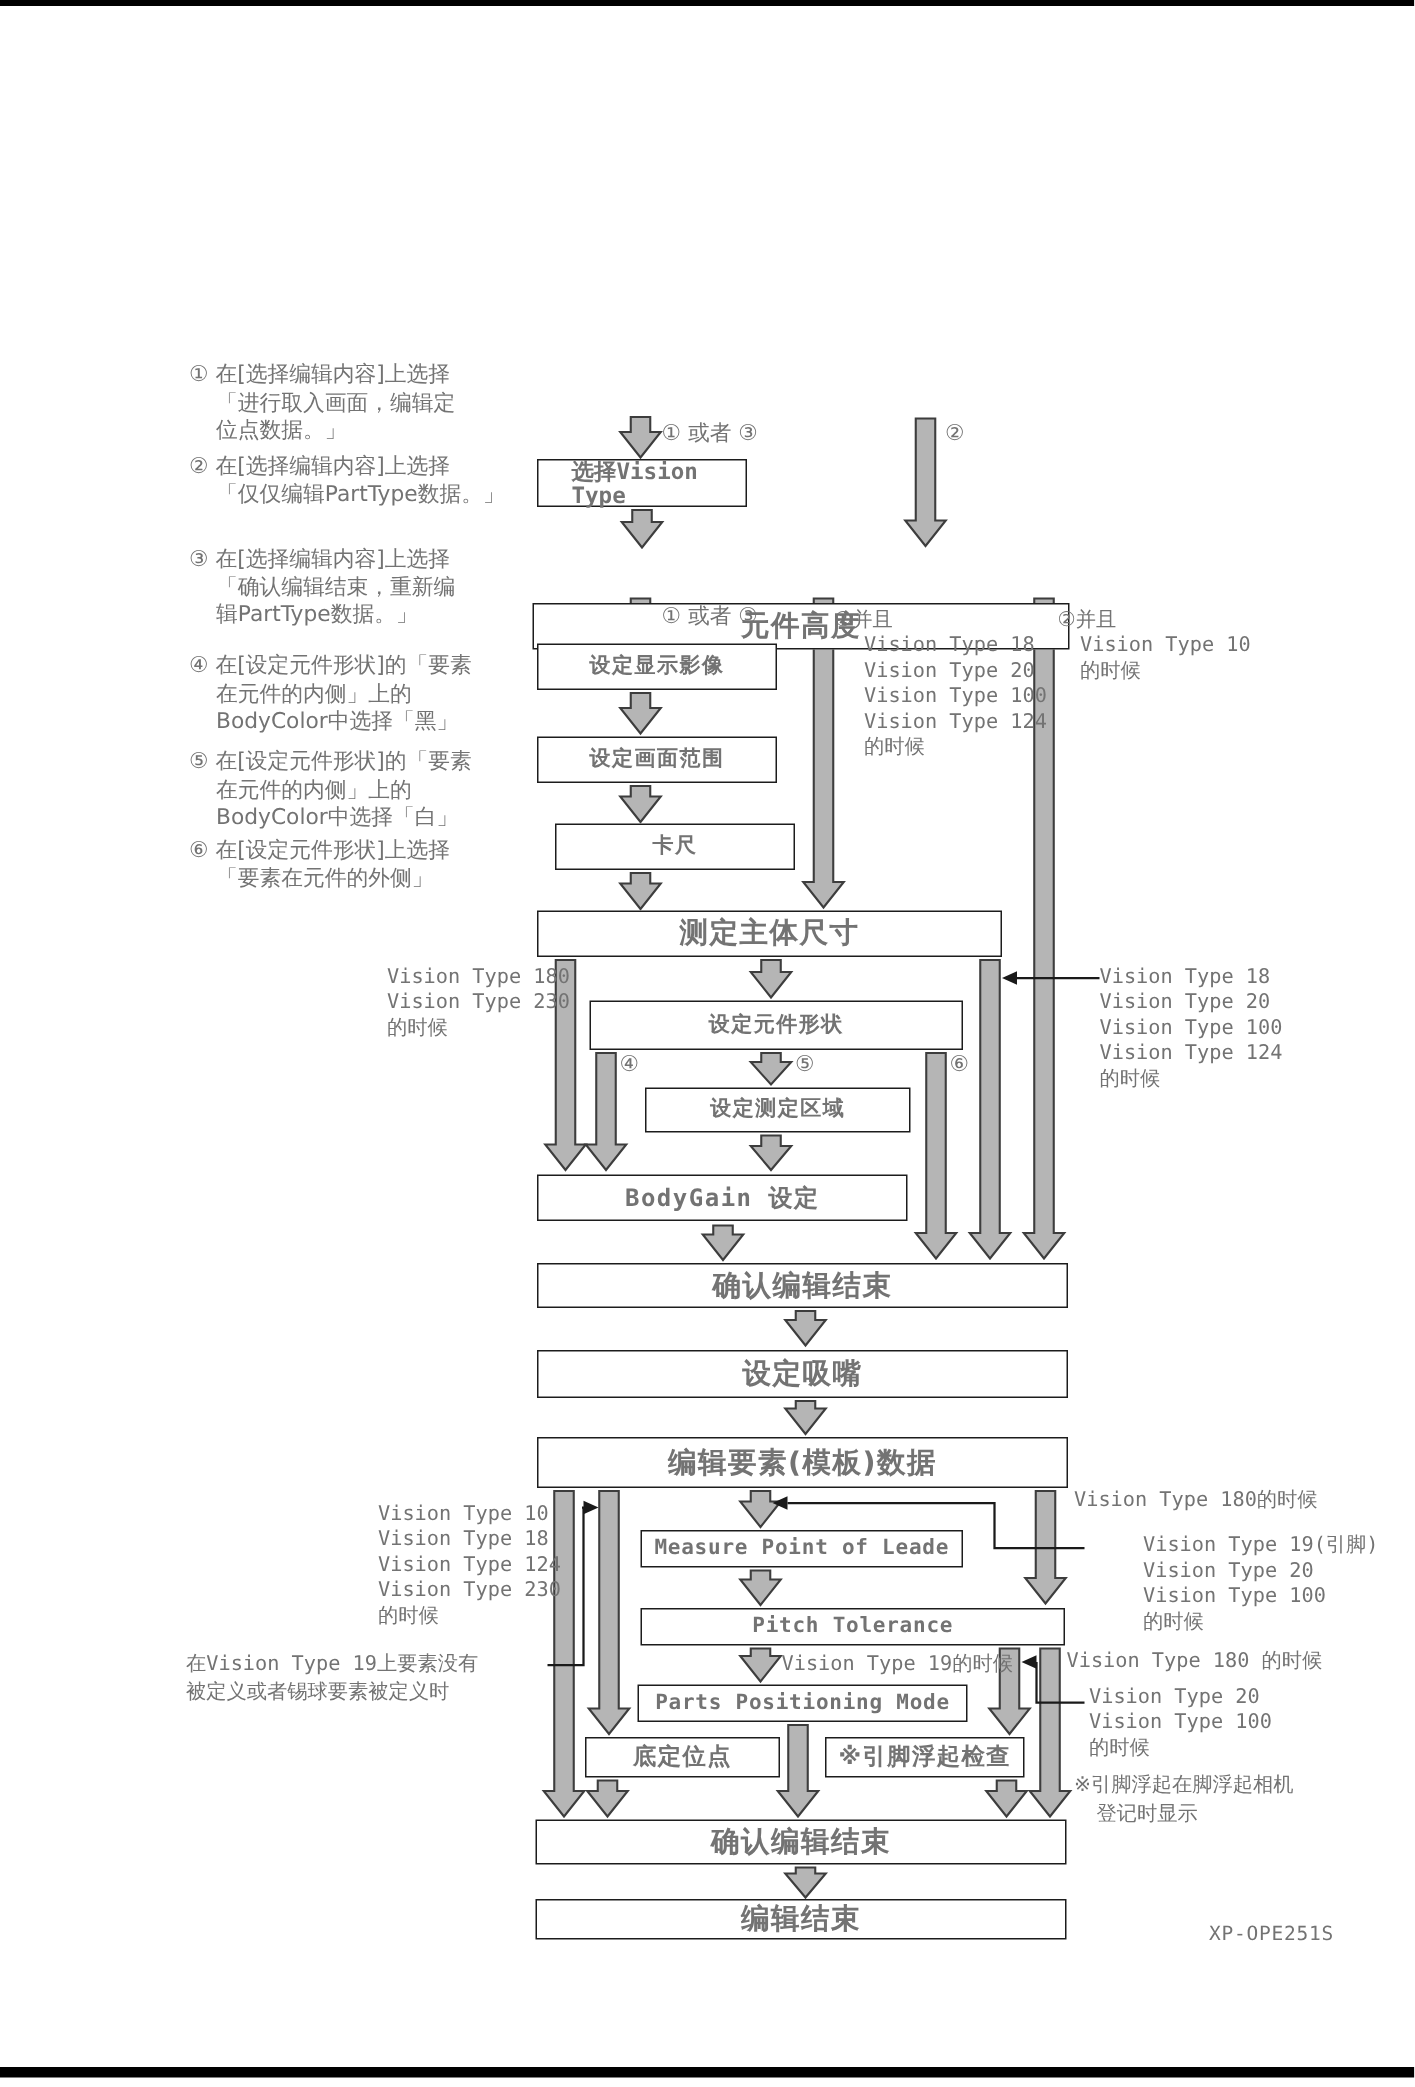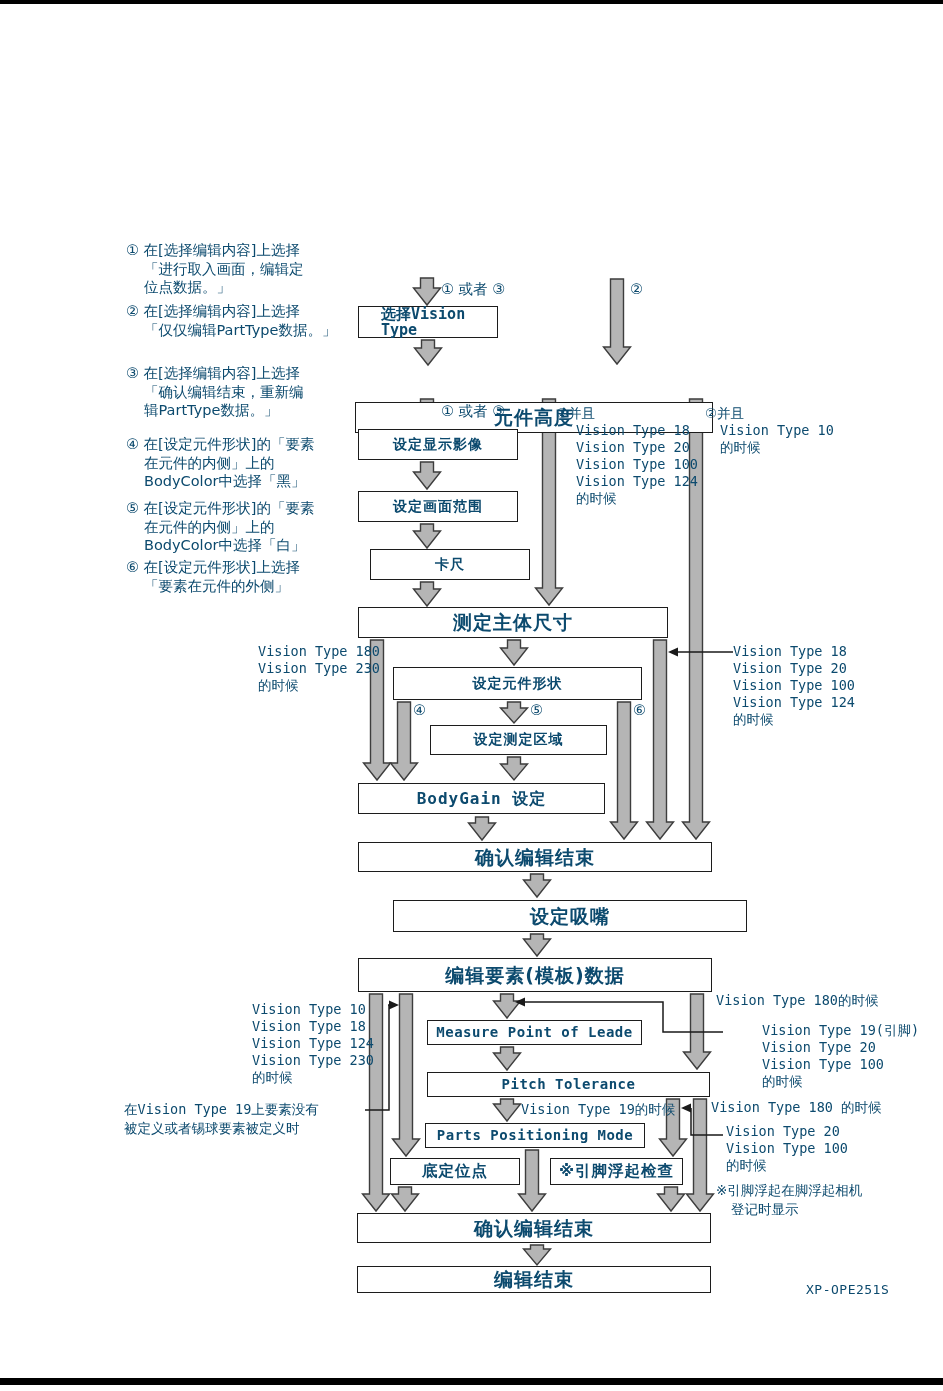--- a/index.html
+++ b/index.html
@@ -1,17 +1,17 @@
 <!DOCTYPE html>
 <html><head>
 <meta charset="utf-8">
 <style>
   html,body{margin:0;padding:0;background:#ffffff;}
   .page{position:relative;width:943px;height:1391px;background:#fff;overflow:hidden;
-        font-family:"DejaVu Sans","Liberation Sans",sans-serif;color:#0c4a6e;}
+        font-family:"DejaVu Sans","Liberation Sans",sans-serif;color:#737373;}
   .rule{position:absolute;left:0;width:943px;background:#000;}
   .arrow-layer{position:absolute;left:0;top:0;}
   .box{position:absolute;background:#fff;border:1.5px solid #1c1c1c;
        display:flex;align-items:center;justify-content:center;
        font-weight:600;letter-spacing:1px;box-sizing:border-box;line-height:1.1;}
   .box.lg{font-size:19px;}
   .box.md{font-size:14px;}
   .box.sm{font-size:15.5px;}
   .box.mono{font-family:"DejaVu Sans Mono","Liberation Mono",monospace;
             font-size:14px;letter-spacing:0.5px;}
@@ -103,21 +103,21 @@
   <div class="box left" style="left:358px;top:306px;width:140px;height:32px;font-size:15px;font-family:'DejaVu Sans Mono','DejaVu Sans',monospace,sans-serif;">选择Vision Type</div>
   <div class="box lg" style="left:355px;top:366px;width:358px;height:31px;margin-top:36px;">元件高度</div>
   <div class="box md" style="left:358px;top:429px;width:160px;height:31px;">设定显示影像</div>
   <div class="box md" style="left:358px;top:491px;width:160px;height:31px;">设定画面范围</div>
   <div class="box md" style="left:358px;top:549px;width:160px;height:31px;margin-left:12px;">卡尺</div>
   <div class="box lg" style="left:358px;top:607px;width:310px;height:31px;">测定主体尺寸</div>
   <div class="box md" style="left:393px;top:667px;width:249px;height:33px;">设定元件形状</div>
   <div class="box" style="left:358px;top:783px;width:247px;height:31px;font-size:16px;font-family:'DejaVu Sans Mono','DejaVu Sans',monospace,sans-serif;">BodyGain 设定</div>
   <div class="box md" style="left:430px;top:725px;width:177px;height:30px;">设定测定区域</div>
   <div class="box lg" style="left:358px;top:842px;width:354px;height:30px;">确认编辑结束</div>
-  <div class="box lg" style="left:358px;top:900px;width:354px;height:32px;margin-left:35px;">设定吸嘴</div>
+  <div class="box lg" style="left:358px;top:900px;width:354px;height:32px;">设定吸嘴</div>
   <div class="box lg" style="left:358px;top:958px;width:354px;height:34px;">编辑要素(模板)数据</div>
   <div class="box mono" style="left:427px;top:1020px;width:215px;height:25px;">Measure Point of Leade</div>
   <div class="box mono" style="left:427px;top:1072px;width:283px;height:25px;">Pitch Tolerance</div>
   <div class="box mono" style="left:425px;top:1123px;width:220px;height:25px;">Parts Positioning Mode</div>
   <div class="box sm" style="left:390px;top:1158px;width:130px;height:27px;">底定位点</div>
   <div class="box sm" style="left:550px;top:1158px;width:133px;height:27px;">※引脚浮起检查</div>
   <div class="box lg" style="left:357px;top:1213px;width:354px;height:30px;">确认编辑结束</div>
   <div class="box lg" style="left:357px;top:1266px;width:354px;height:27px;">编辑结束</div>
 
   <div class="lbl cn" style="left:441px;top:281px;">① 或者 ③</div>

